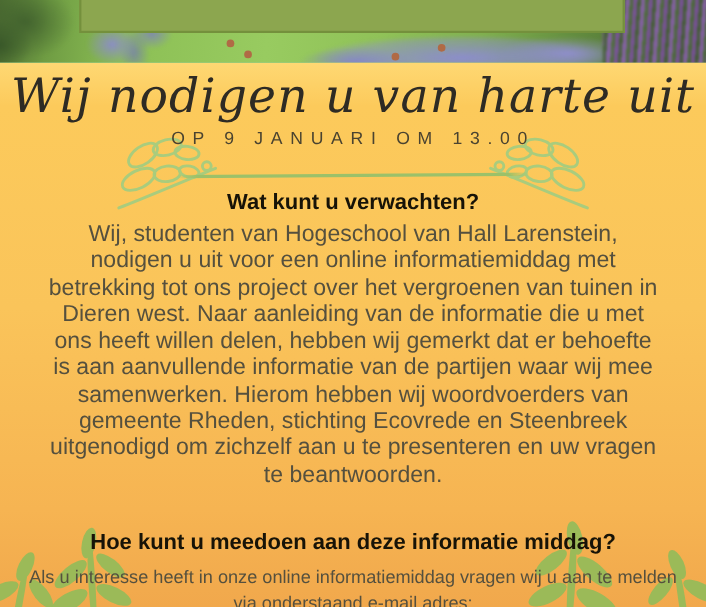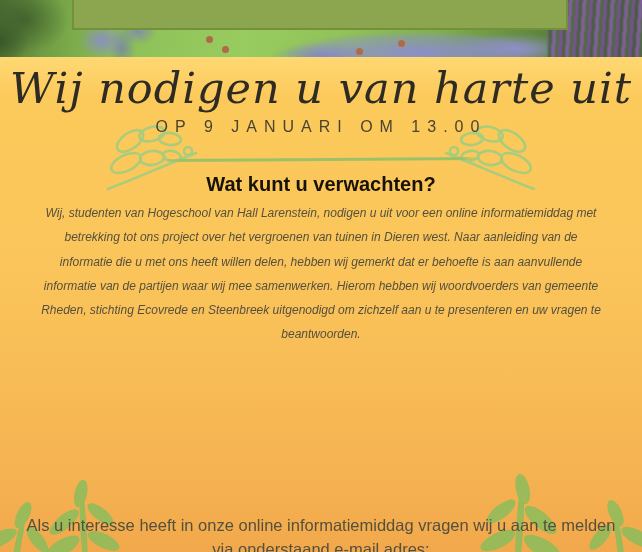--- a/index.html
+++ b/index.html
@@ -60,21 +60,21 @@
   }
   .h2{
     position:absolute;left:0;width:100%;margin:0;text-align:center;
     font-size:20px;font-weight:bold;color:#171307;z-index:3;
   }
   .h2-1{top:116px;}
   .h2-2{top:425px;}
   .text-block{
     position:absolute;top:144px;left:41px;width:560px;text-align:center;z-index:3;
   }
-  .text-block p{margin:0;font-size:12px;line-height:24.3px;color:#55503e;font-style:italic;}
+  .text-block p{margin:0;font-size:21px;line-height:24.3px;color:#55503e;}
   .p3{
     position:absolute;top:456px;left:21px;width:600px;margin:0;text-align:center;
     font-size:16.5px;line-height:24.3px;color:#55503e;z-index:3;
   }
   .leaf-fill{position:absolute;z-index:1;opacity:.88;}
   .lf-bl{left:28px;bottom:-14px;}
   .lf-corner-l{left:-34px;bottom:-36px;transform:rotate(14deg);}
   .lf-br{right:62px;bottom:-16px;transform:scaleX(-1);}
   .lf-corner-r{right:-30px;bottom:-34px;transform:scaleX(-1) rotate(12deg);}
 </style>
@@ -125,20 +125,21 @@
       </g>
     </svg>
     <div class="divider"></div>
 
     <h2 class="h2 h2-1">Wat kunt u verwachten?</h2>
 
     <div class="text-block">
       <p>Wij, studenten van Hogeschool van Hall Larenstein, nodigen u uit voor een online informatiemiddag met betrekking tot ons project over het vergroenen van tuinen in Dieren west. Naar aanleiding van de informatie die u met ons heeft willen delen, hebben wij gemerkt dat er behoefte is aan aanvullende informatie van de partijen waar wij mee samenwerken. Hierom hebben wij woordvoerders van gemeente Rheden, stichting Ecovrede en Steenbreek uitgenodigd om zichzelf aan u te presenteren en uw vragen te beantwoorden.</p>
     </div>
 
+    <h2 class="h2 h2-2">Hoe kunt u meedoen aan deze informatie middag?</h2>
 
     <p class="p3">Als u interesse heeft in onze online informatiemiddag vragen wij u aan te melden via onderstaand e-mail adres:</p>
 
     <svg class="leaf-fill lf-bl" width="115" height="110" viewBox="0 0 110 140">
       <g fill="#8fbc5b">
         <path d="M52 140 C 50 110, 46 80, 48 52 L 53 52 C 56 80, 58 110, 58 140 Z"></path>
         <ellipse cx="28" cy="84" rx="23" ry="9" transform="rotate(-40 28 84)"></ellipse>
         <ellipse cx="74" cy="74" rx="20" ry="8" transform="rotate(38 74 74)"></ellipse>
         <ellipse cx="26" cy="116" rx="24" ry="10" transform="rotate(-30 26 116)"></ellipse>
         <ellipse cx="78" cy="108" rx="22" ry="9" transform="rotate(26 78 108)"></ellipse>

